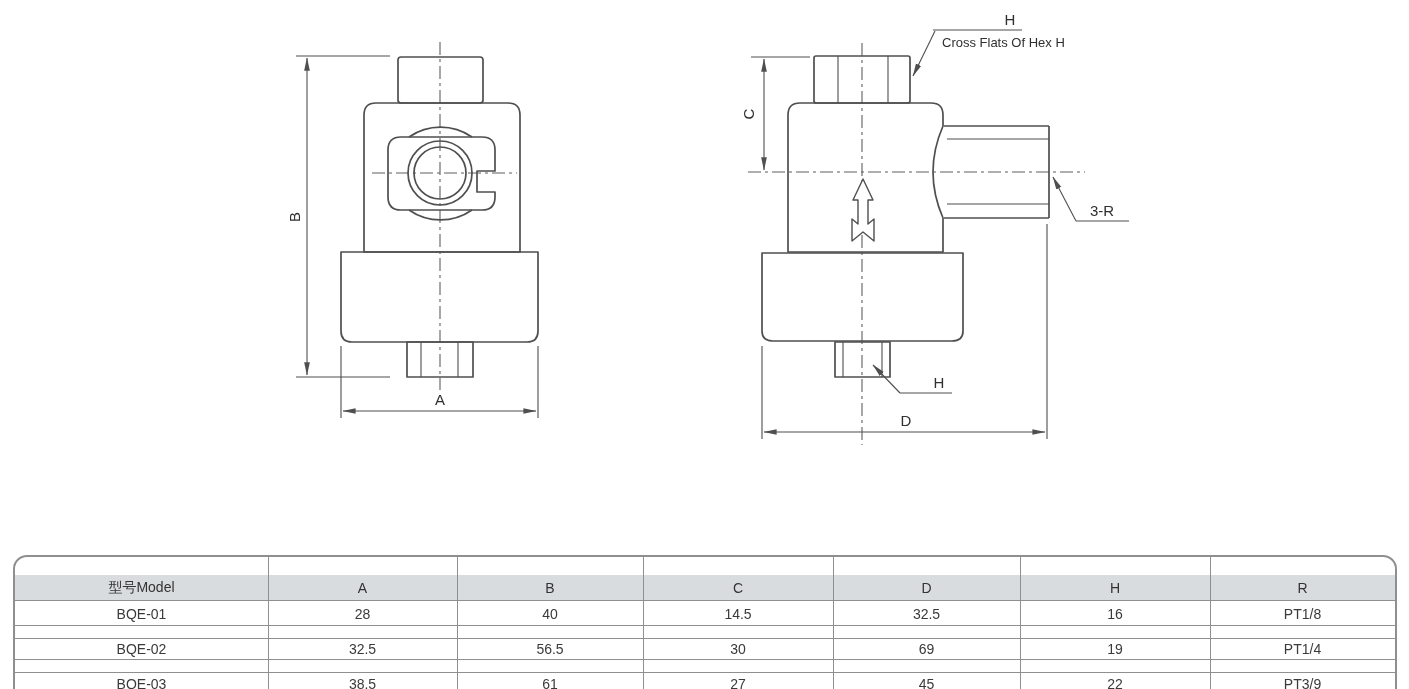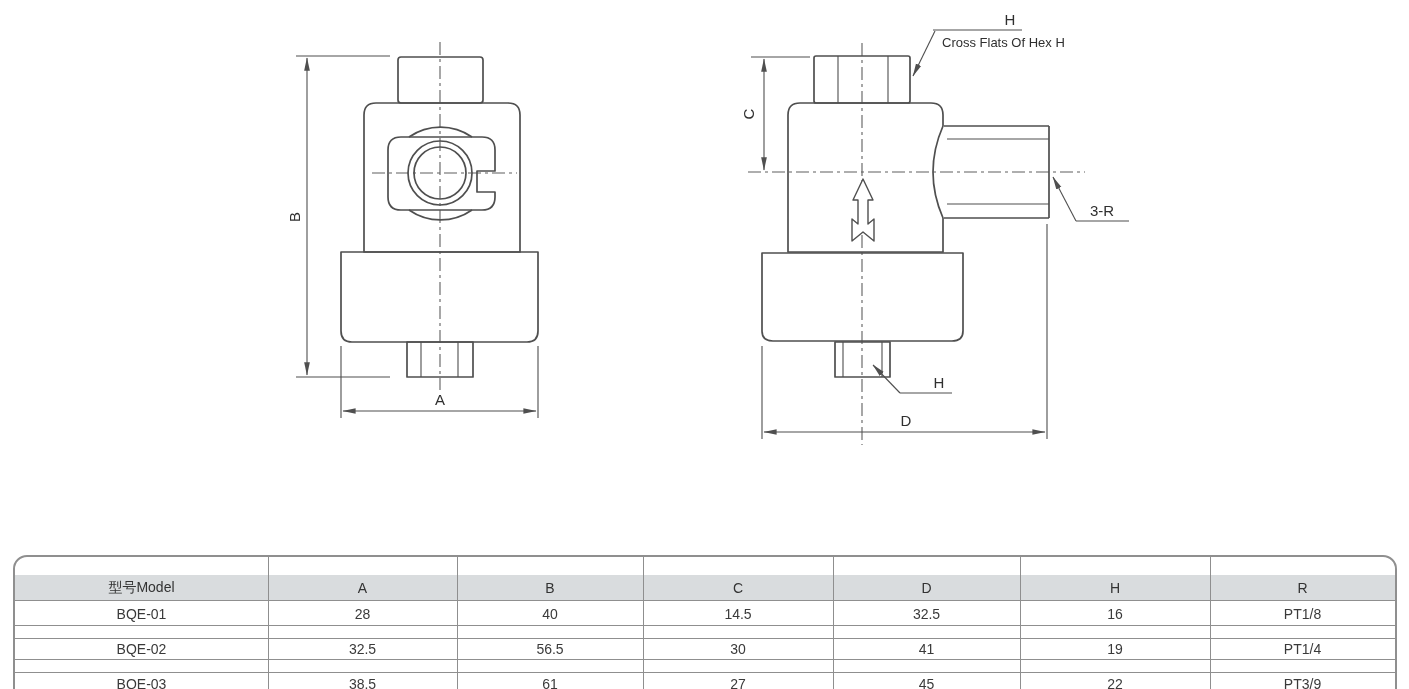--- a/index.html
+++ b/index.html
@@ -150,21 +150,21 @@
         <div class="cell">14.5</div>
         <div class="cell">32.5</div>
         <div class="cell">16</div>
         <div class="cell">PT1/8</div>
       </div>
       <div class="grid-row">
         <div class="cell">BQE-02</div>
         <div class="cell">32.5</div>
         <div class="cell">56.5</div>
         <div class="cell">30</div>
-        <div class="cell">41</div>
+        <div class="cell">69</div>
         <div class="cell">19</div>
         <div class="cell">PT1/4</div>
       </div>
       <div class="grid-row">
         <div class="cell">BQE-03</div>
         <div class="cell">38.5</div>
         <div class="cell">61</div>
         <div class="cell">27</div>
         <div class="cell">45</div>
         <div class="cell">22</div>

